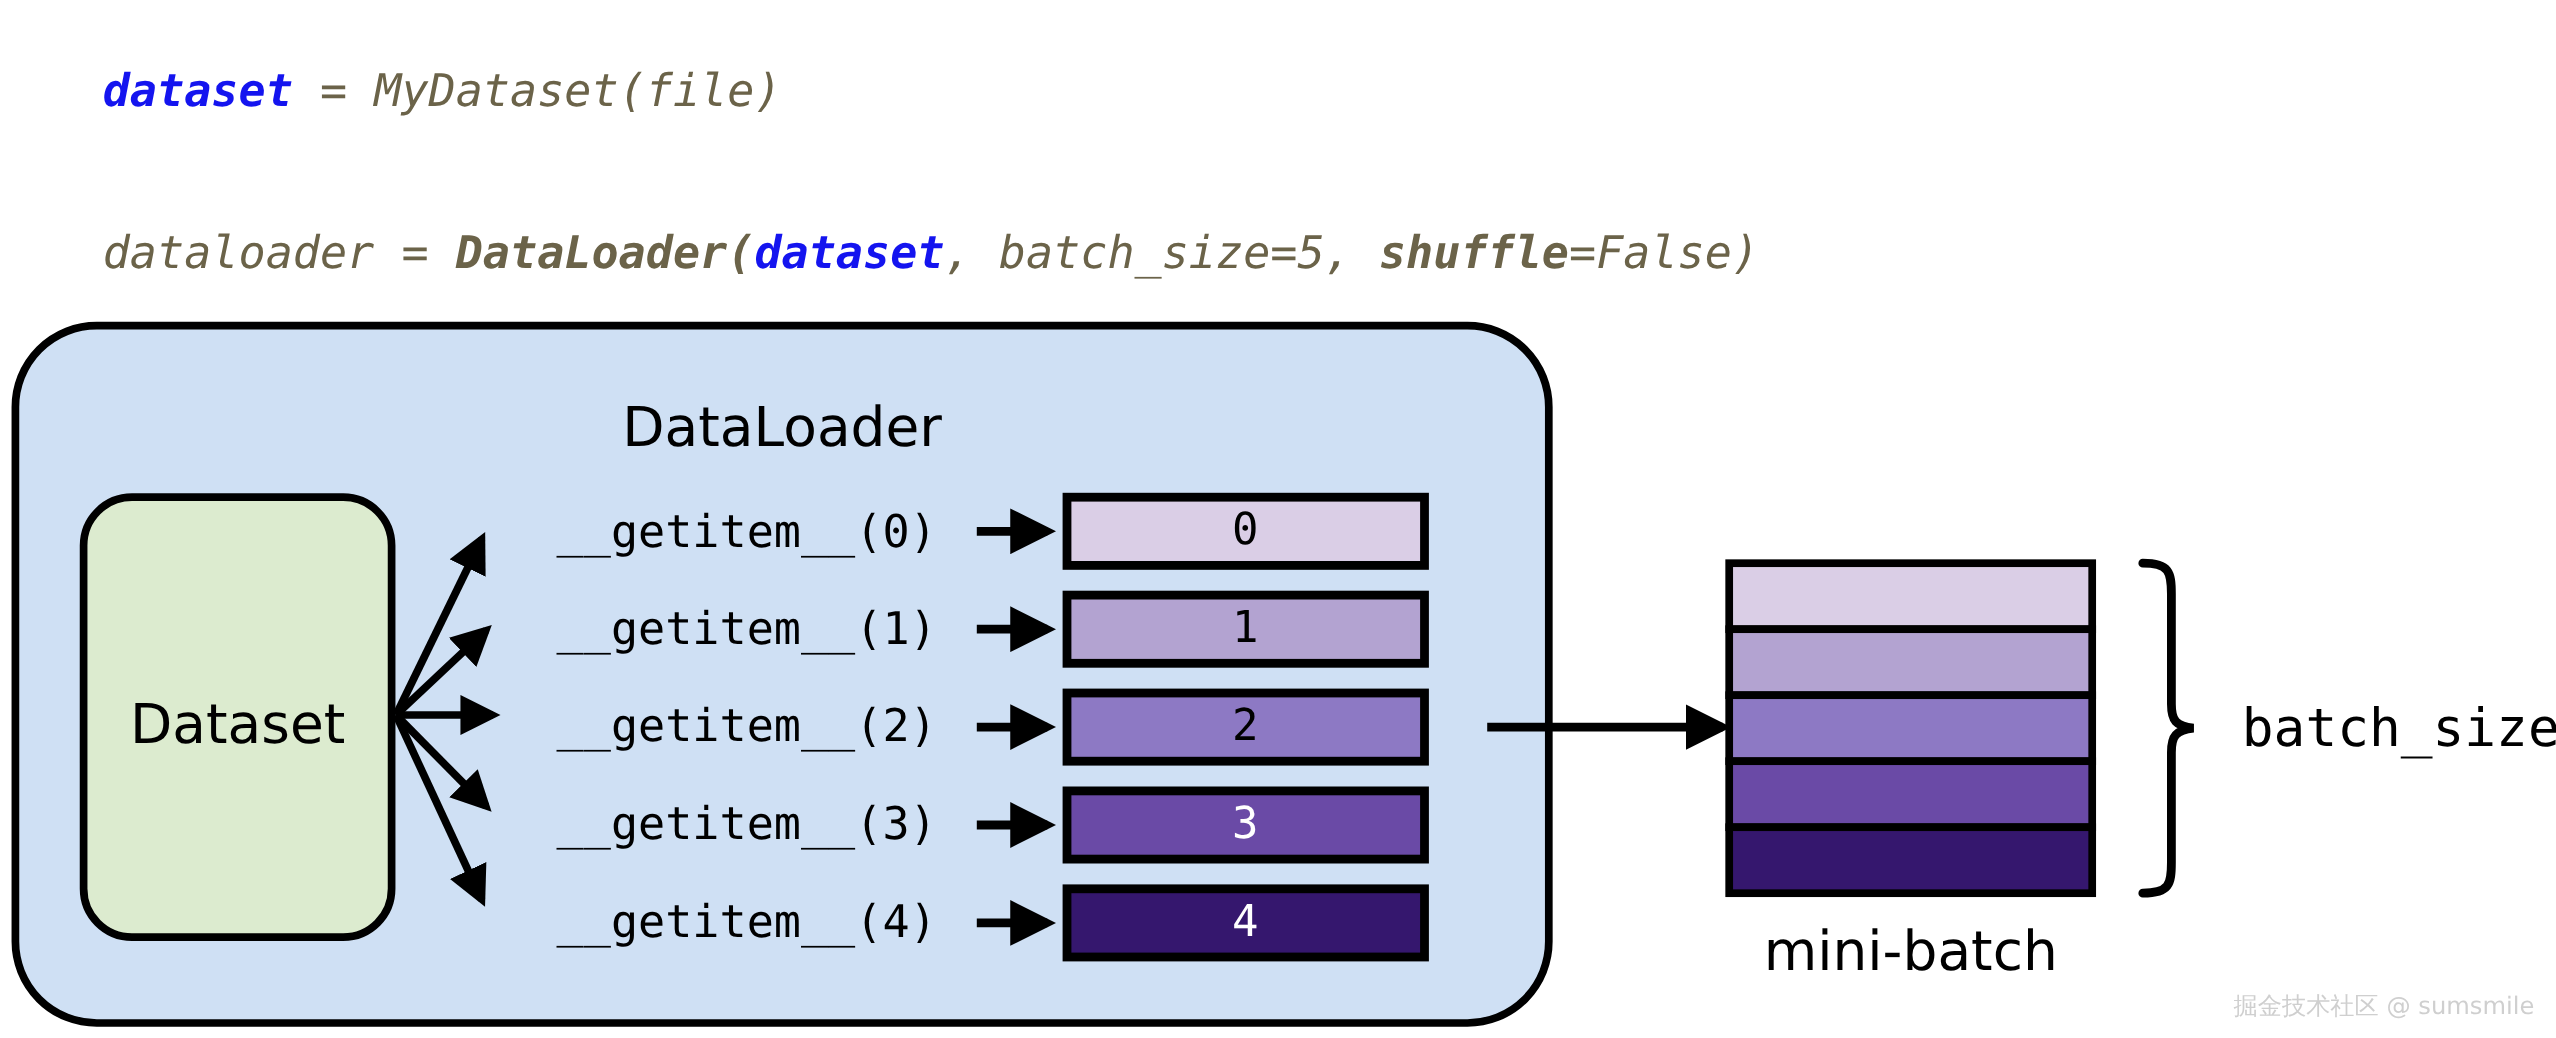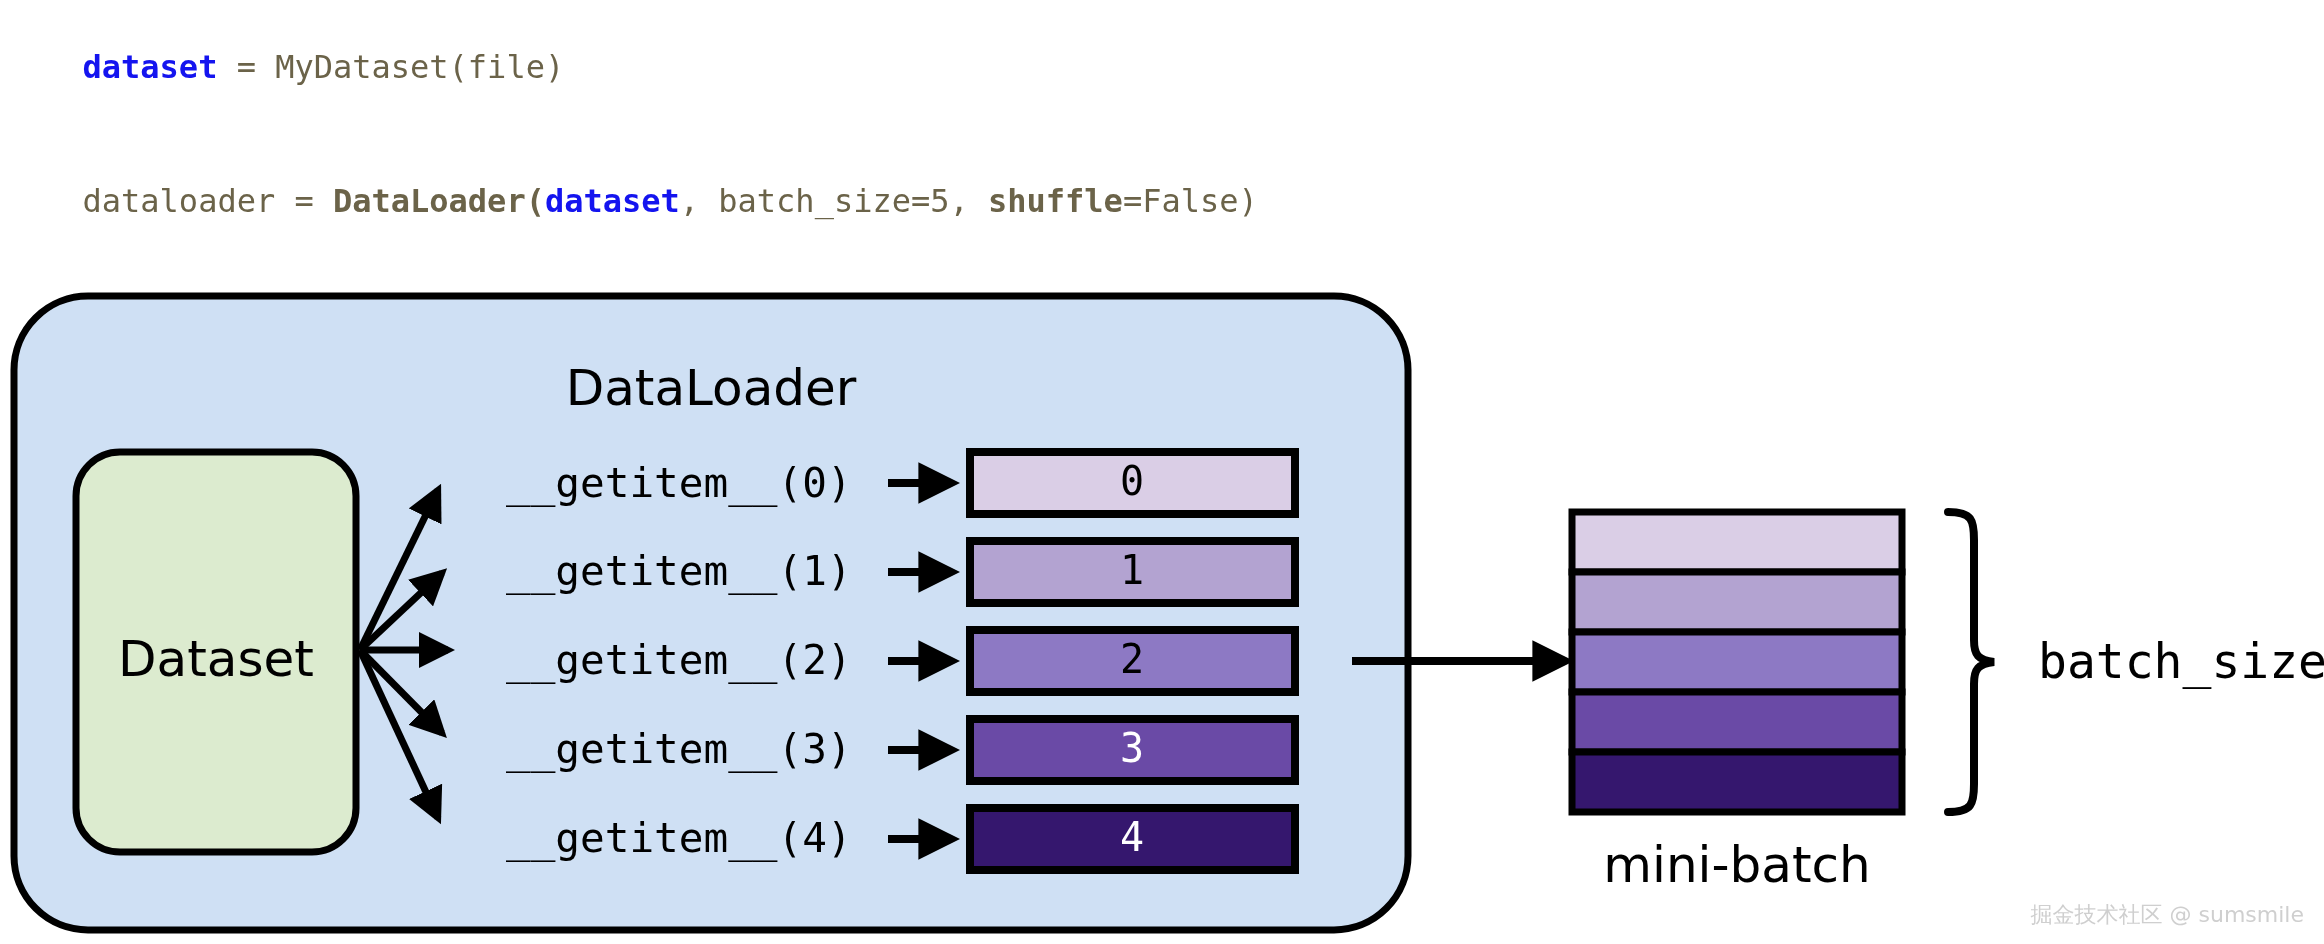--- a/index.html
+++ b/index.html
@@ -13,27 +13,28 @@
     position: relative;
     overflow: hidden;
     font-family: "DejaVu Sans", sans-serif;
   }
 
   
   .code-line {
     position: absolute;
     left: 44px;
     font-family: "DejaVu Sans Mono", monospace;
-    font-size: 32px;
+    font-size: 41px;
     letter-spacing: 0px;
     color: #6b6349;
     white-space: pre;
+    font-style: italic;
   }
   #code-line-1 { top: 10px; }
-  #code-line-2 { top: 144px; text-align: center; }
+  #code-line-2 { top: 158px; text-align: center; }
 
   .tok-var-blue {
     color: #1414ef;
     font-weight: bold;
   }
   .tok-bold {
     color: #6b6349;
     font-weight: bold;
   }
   .tok-plain {

